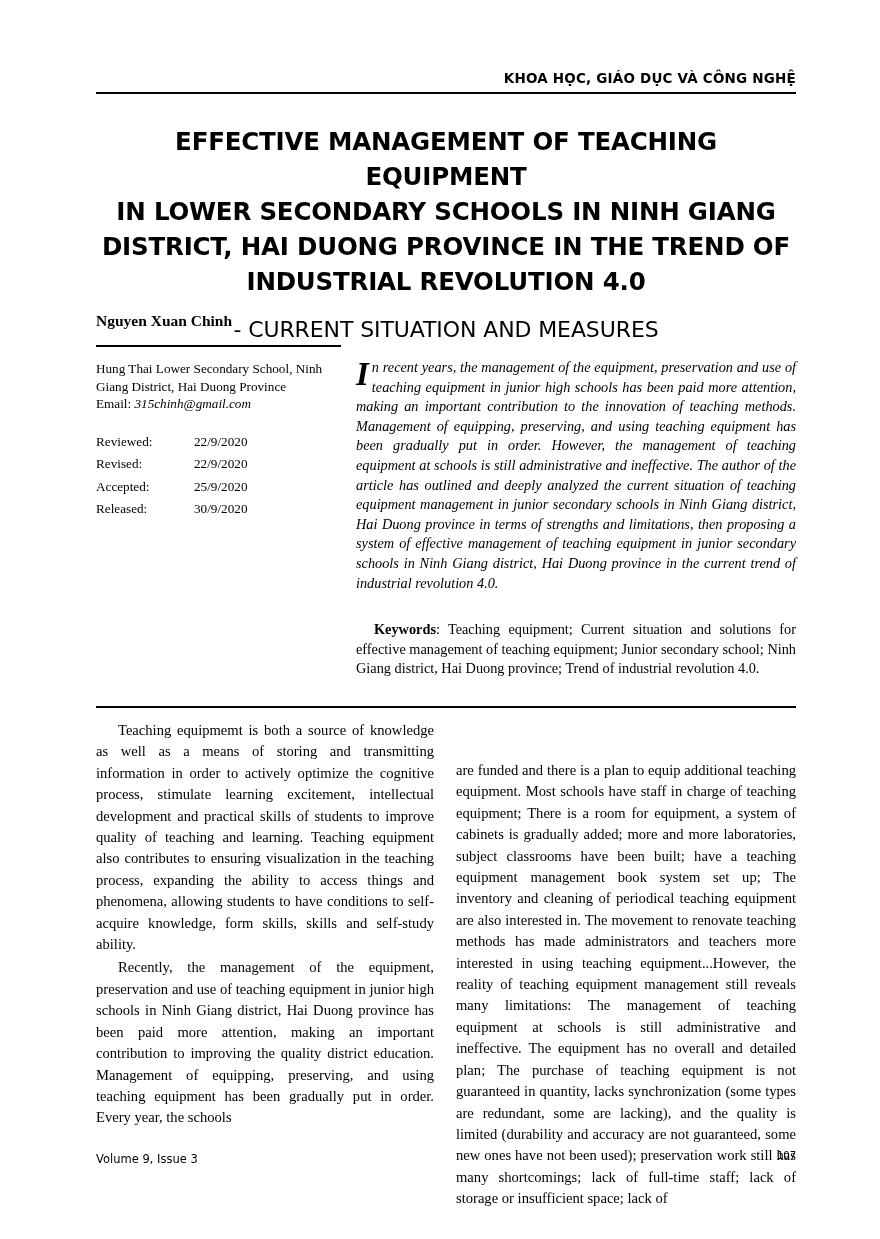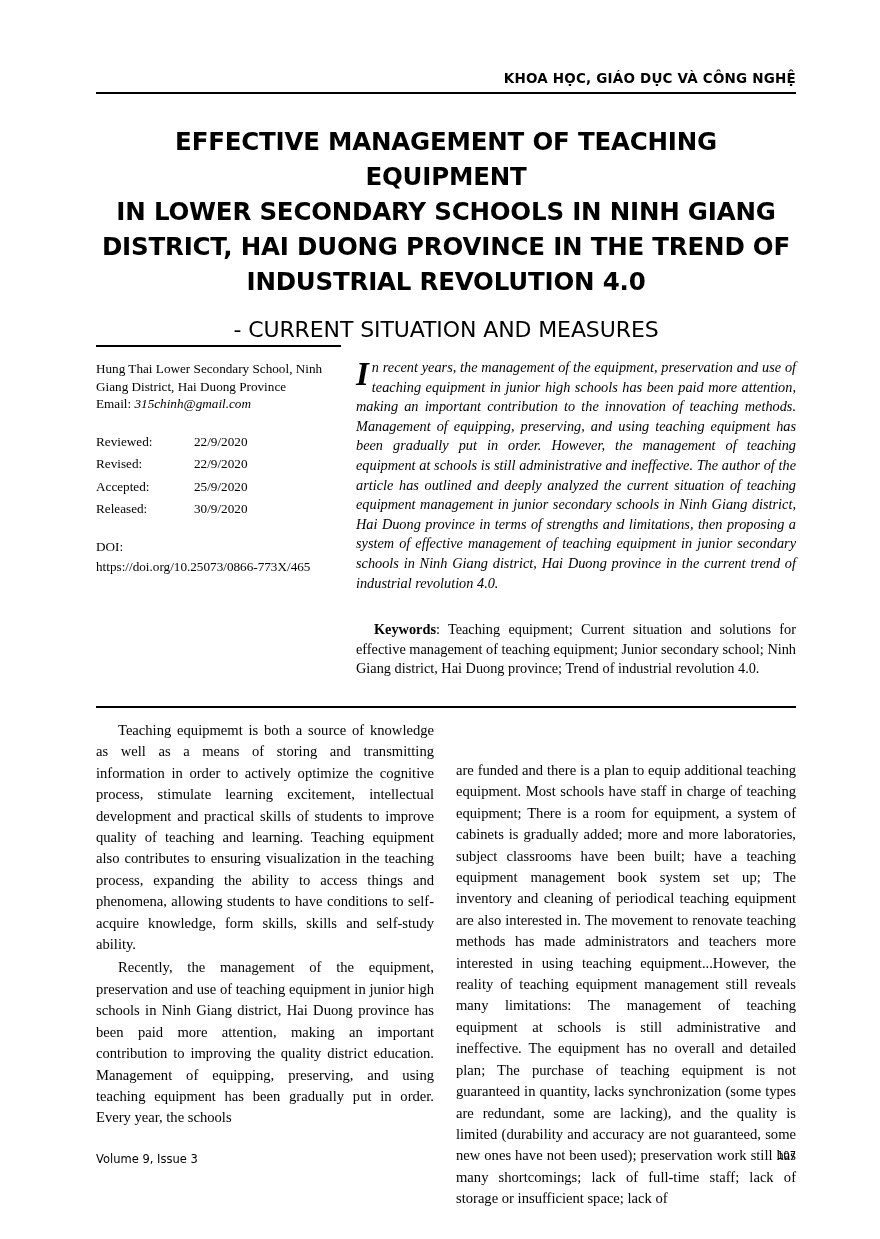--- a/index.html
+++ b/index.html
@@ -240,20 +240,23 @@
   <div class="header-rule"></div>
 
   <div class="title-block">
     <span class="title-line">EFFECTIVE  MANAGEMENT OF TEACHING EQUIPMENT</span>
     <span class="title-line">IN LOWER SECONDARY SCHOOLS IN NINH GIANG</span>
     <span class="title-line">DISTRICT, HAI DUONG PROVINCE IN THE TREND OF</span>
     <span class="title-line">INDUSTRIAL REVOLUTION 4.0</span>
     <span class="subtitle-line">- CURRENT SITUATION AND MEASURES</span>
   </div>
 
+  <div class="author">
+    <span class="author-name">Nguyen Xuan Chinh</span>
+  </div>
   <div class="author-rule"></div>
 
   <div class="meta">
     <span class="affiliation">Hung Thai Lower Secondary School, Ninh Giang District, Hai Duong Province</span>
     <span class="email-line">
       <span class="email-label">Email: </span><span class="email-val">315chinh@gmail.com</span>
     </span>
 
     <table class="dates">
       <tbody>
@@ -269,24 +272,20 @@
         <td class="label">Accepted:</td>
         <td class="value">25/9/2020</td>
       </tr>
       <tr>
         <td class="label">Released:</td>
         <td class="value">30/9/2020</td>
       </tr>
     </tbody>
       </table>
 
-    <div class="doi">
-      <span class="doi-label">DOI:</span>
-      <span class="doi-url">https://doi.org/10.25073/0866-773X/465</span>
-    </div>
   </div>
 
   <div class="abstract">
     <span class="dropcap">I</span><span>n recent years, the management of the equipment, preservation and use of teaching equipment in junior high schools has been paid more attention, making an important contribution to the innovation of teaching methods. Management of equipping, preserving, and using teaching equipment has been gradually put in order. However, the management of teaching equipment at schools is still administrative and ineffective. The author of the article has outlined and deeply analyzed the current situation of teaching equipment management in junior secondary schools in Ninh Giang district, Hai Duong province in terms of strengths and limitations, then proposing a system of effective management of teaching equipment in junior secondary schools in Ninh Giang district, Hai Duong province in the current trend of industrial revolution 4.0.</span>
   </div>
 
   <div class="keywords">
     <span class="kw-label">Keywords</span><span>: Teaching equipment; Current situation and solutions for effective management of teaching equipment; Junior secondary school; Ninh Giang district, Hai Duong province; Trend of industrial revolution 4.0.</span>
   </div>
 

